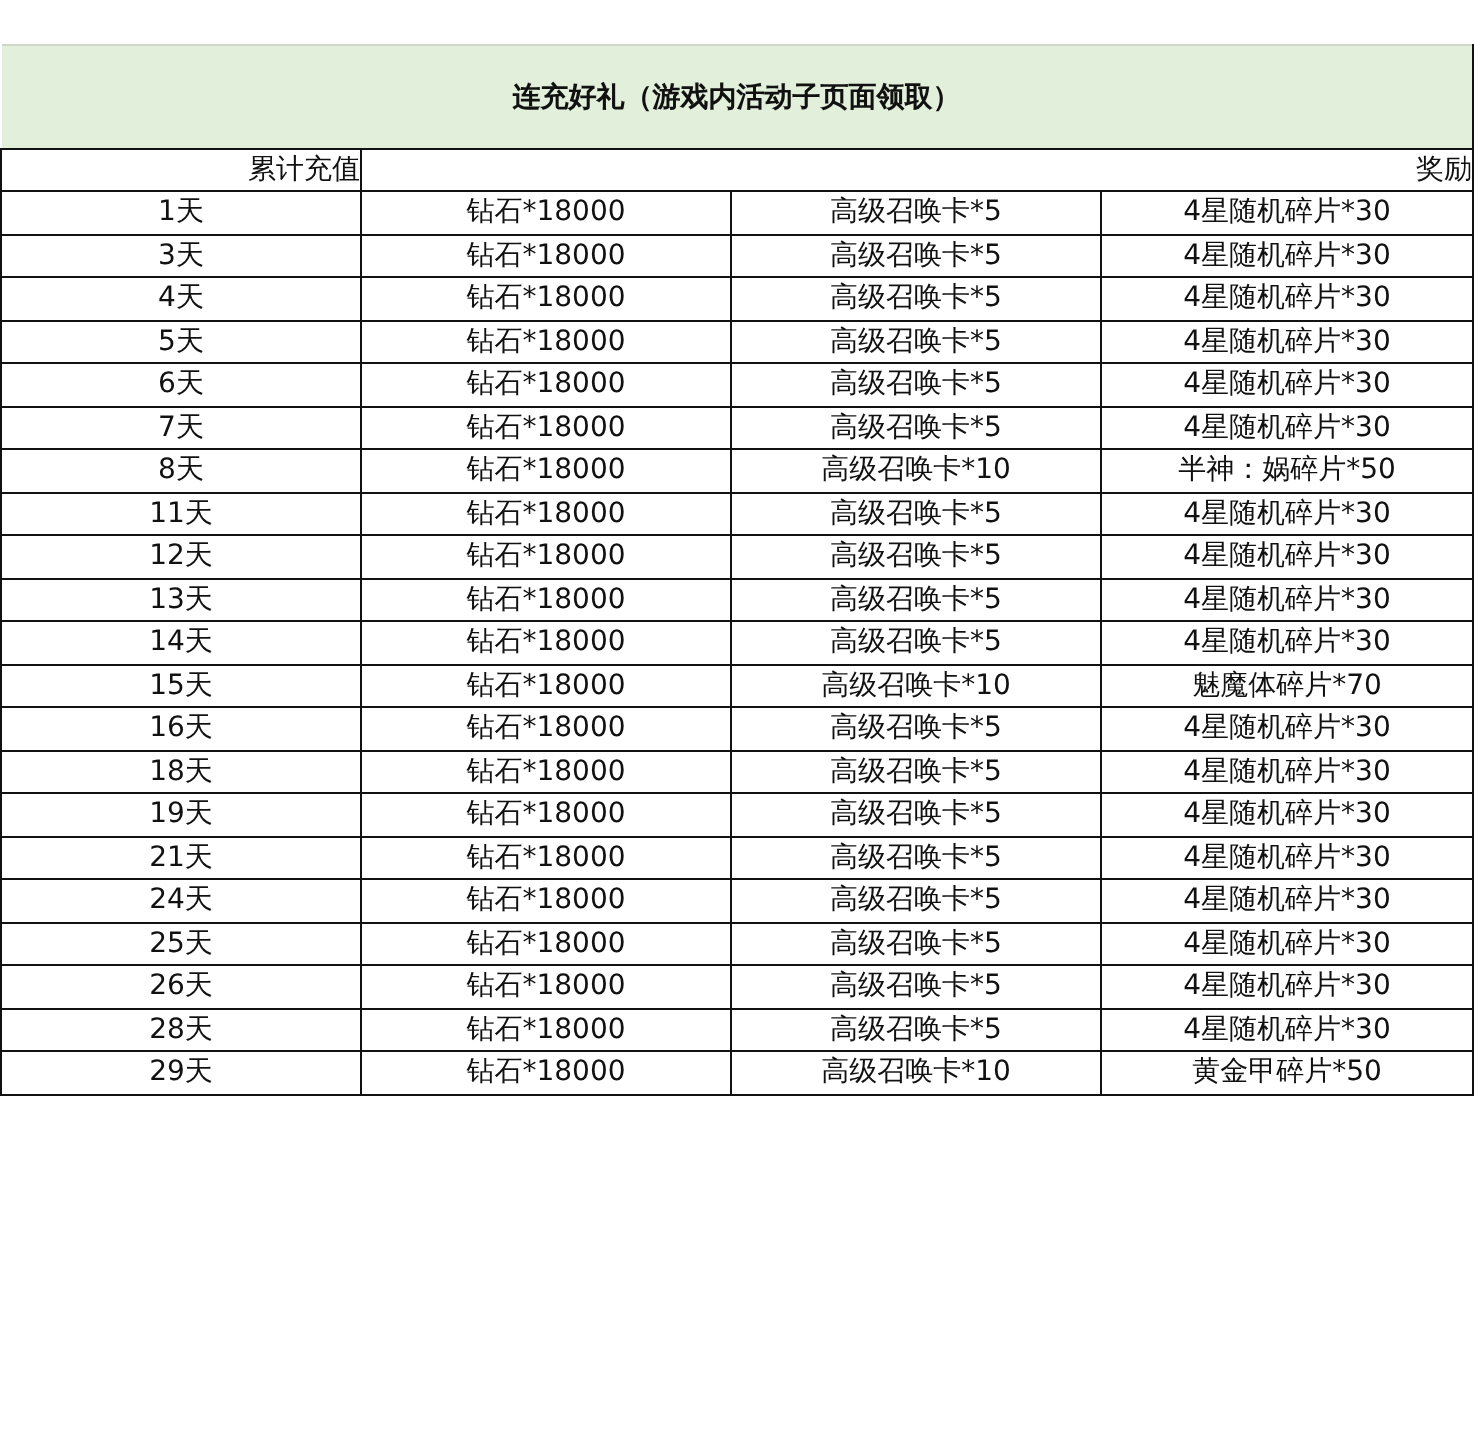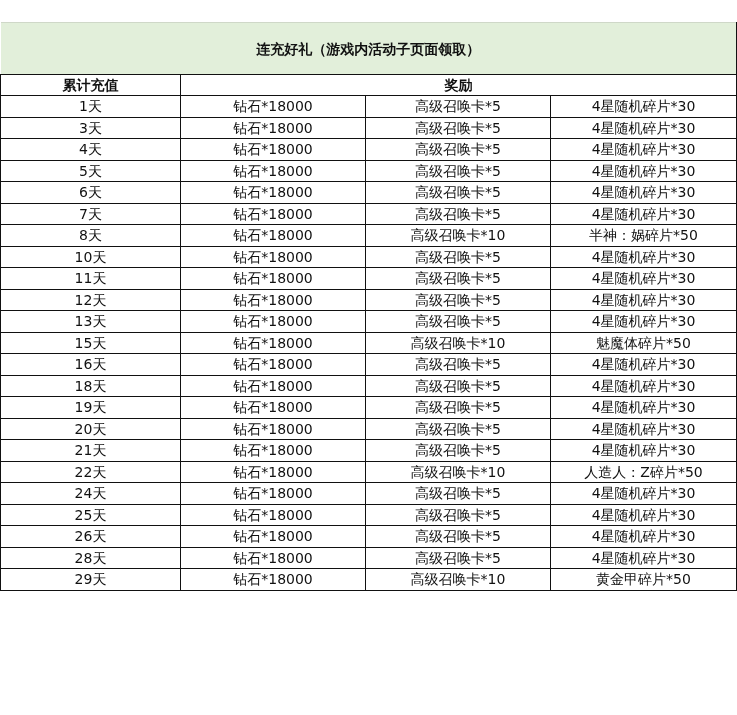--- a/index.html
+++ b/index.html
@@ -1,21 +1,21 @@
 <!DOCTYPE html>
 <html><head>
   <meta charset="utf-8">
   <style>
     html, body { margin: 0; padding: 0; background: #ffffff; }
     body { width: 737px; height: 715px; overflow: hidden; font-family: "DejaVu Sans", "Liberation Sans", sans-serif; color: #111; }
     .wrap { position: absolute; left: 0; top: 2px; width: 736px; margin-top: 20px; }
     table { border-collapse: collapse; table-layout: fixed; width: 736px; }
     td { border: 1.5px solid #111; text-align: center; vertical-align: middle; padding: 0; font-size: 14px; height: 20.5px; line-height: 20px; white-space: nowrap; overflow: hidden; }
     tr.title td { background: #e2efda; height: 51px; font-weight: bold; font-size: 14px; border-top: 1px solid #cfd8c8; border-left: none; border-right: 1.5px solid #111; }
-    tr.head td { font-weight: bold; height: 18px; font-size: 14px; }
+    tr.head td { font-weight: normal; height: 18px; font-size: 14px; text-align: right; }
     col.c1 { width: 180px; } col.c2 { width: 185px; } col.c3 { width: 185px; } col.c4 { width: 186px; }
   </style>
 </head>
 <body>
 
 <div class="wrap">
   <table>
     <colgroup>
         <col class="c1">
         <col class="c2">
@@ -66,84 +66,72 @@
           <td>高级召唤卡*5</td>
           <td>4星随机碎片*30</td>
         </tr>
         <tr>
           <td>8天</td>
           <td>钻石*18000</td>
           <td>高级召唤卡*10</td>
           <td>半神：娲碎片*50</td>
         </tr>
         <tr>
-          <td>10天</td>
-          <td>钻石*18000</td>
-          <td>高级召唤卡*5</td>
-          <td>4星随机碎片*30</td>
-        </tr>
-        <tr>
           <td>11天</td>
           <td>钻石*18000</td>
           <td>高级召唤卡*5</td>
           <td>4星随机碎片*30</td>
         </tr>
         <tr>
           <td>12天</td>
           <td>钻石*18000</td>
           <td>高级召唤卡*5</td>
           <td>4星随机碎片*30</td>
         </tr>
         <tr>
           <td>13天</td>
           <td>钻石*18000</td>
           <td>高级召唤卡*5</td>
           <td>4星随机碎片*30</td>
         </tr>
         <tr>
+          <td>14天</td>
+          <td>钻石*18000</td>
+          <td>高级召唤卡*5</td>
+          <td>4星随机碎片*30</td>
+        </tr>
+        <tr>
           <td>15天</td>
           <td>钻石*18000</td>
           <td>高级召唤卡*10</td>
-          <td>魅魔体碎片*50</td>
+          <td>魅魔体碎片*70</td>
         </tr>
         <tr>
           <td>16天</td>
           <td>钻石*18000</td>
           <td>高级召唤卡*5</td>
           <td>4星随机碎片*30</td>
         </tr>
         <tr>
           <td>18天</td>
           <td>钻石*18000</td>
           <td>高级召唤卡*5</td>
           <td>4星随机碎片*30</td>
         </tr>
         <tr>
           <td>19天</td>
           <td>钻石*18000</td>
           <td>高级召唤卡*5</td>
           <td>4星随机碎片*30</td>
         </tr>
         <tr>
-          <td>20天</td>
-          <td>钻石*18000</td>
-          <td>高级召唤卡*5</td>
-          <td>4星随机碎片*30</td>
-        </tr>
-        <tr>
           <td>21天</td>
           <td>钻石*18000</td>
           <td>高级召唤卡*5</td>
           <td>4星随机碎片*30</td>
-        </tr>
-        <tr>
-          <td>22天</td>
-          <td>钻石*18000</td>
-          <td>高级召唤卡*10</td>
-          <td>人造人：Z碎片*50</td>
         </tr>
         <tr>
           <td>24天</td>
           <td>钻石*18000</td>
           <td>高级召唤卡*5</td>
           <td>4星随机碎片*30</td>
         </tr>
         <tr>
           <td>25天</td>
           <td>钻石*18000</td>

